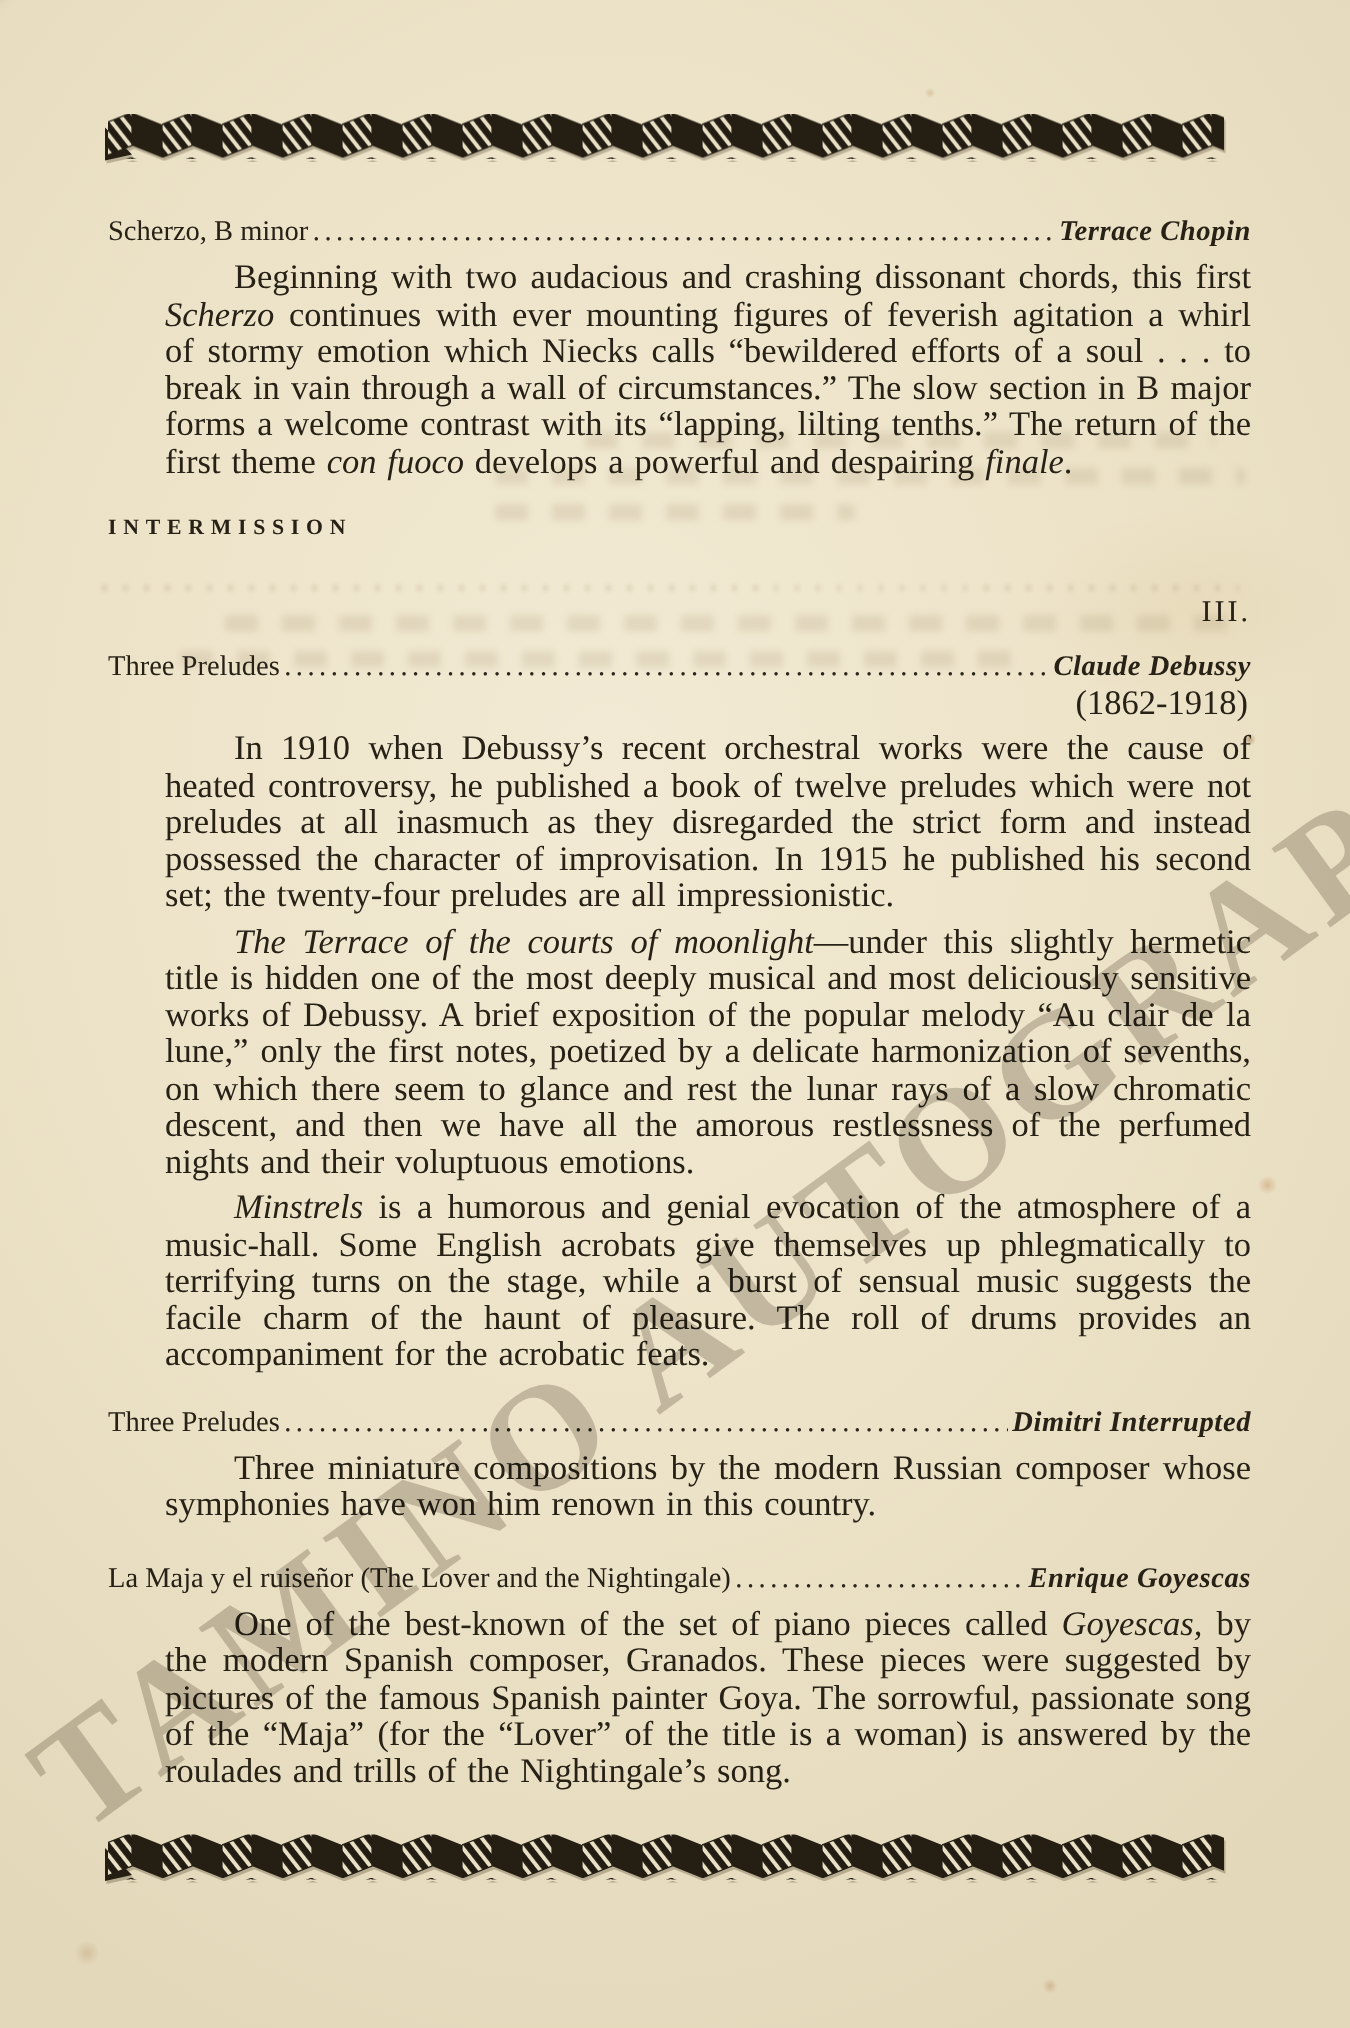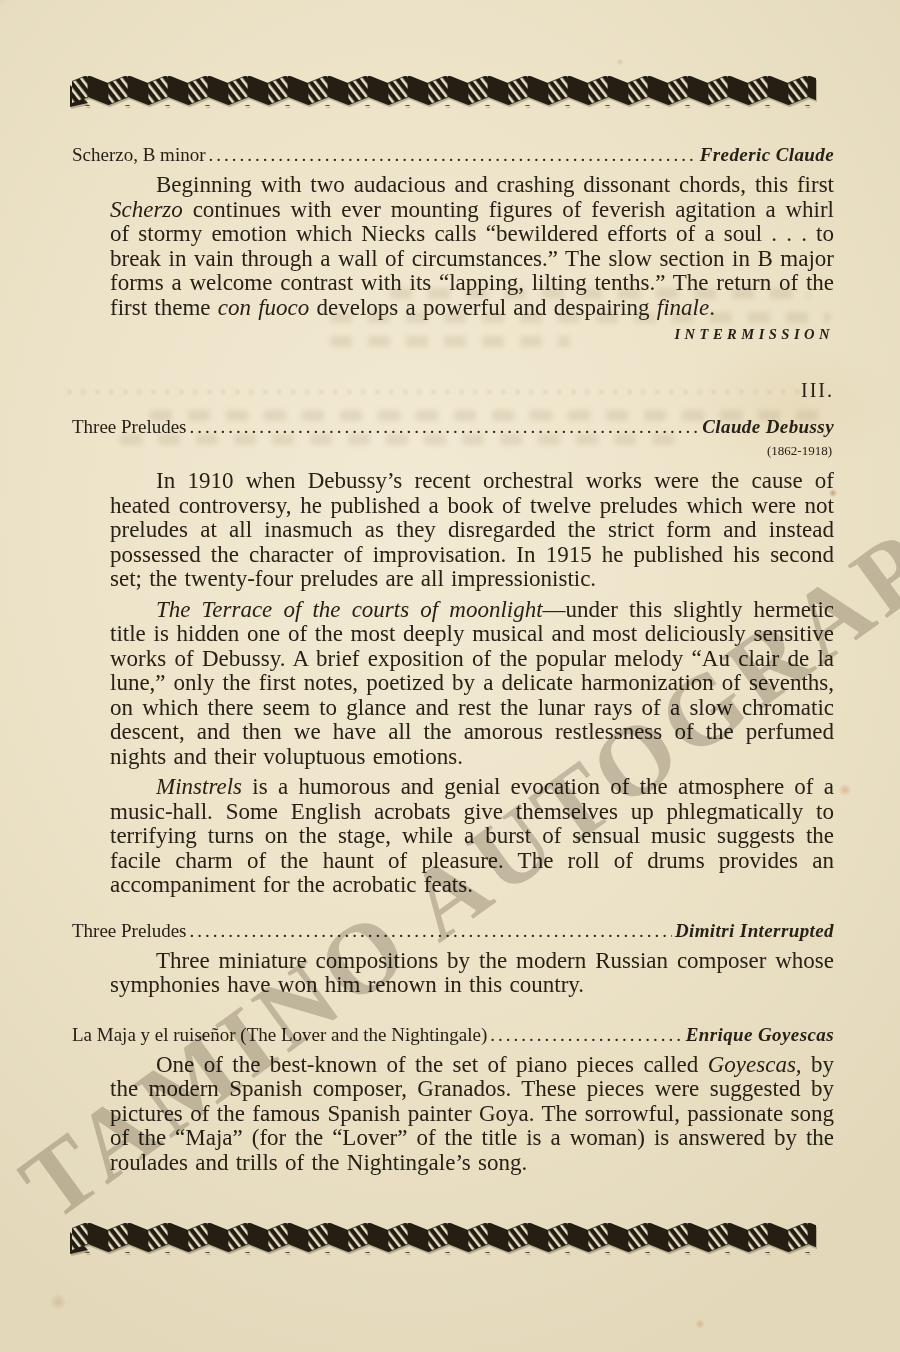--- a/index.html
+++ b/index.html
@@ -26,27 +26,27 @@
   .zz{position:absolute;left:68px;filter:drop-shadow(1px 2px 0 rgba(60,45,25,.28));}
   .zz.top{top:75px;}
   .zz.bottom{top:1222px;}
   
   .content{position:absolute;left:0;top:0;width:900px;height:1352px;
     padding:142px 66px 0 72px;box-sizing:border-box;}
   .prog-line{display:flex;align-items:baseline;font-size:19px;line-height:25px;}
   .prog-title{white-space:nowrap;}
   .prog-leader{flex:1;overflow:hidden;white-space:nowrap;letter-spacing:3px;margin:0 3px;color:#2b251a;}
   .prog-composer{white-space:nowrap;font-style:italic;font-weight:700;letter-spacing:.4px;}
-  .prog-dates{text-align:right;font-size:13px;line-height:24px;padding-right:2px;}
+  .prog-dates{text-align:right;font-size:23px;line-height:24px;padding-right:2px;}
   .para{
     margin:6px 0 0 38px;font-size:23px;line-height:24.5px;
     text-align:justify;text-indent:46px;word-spacing:1.5px;
   }
   .it{font-style:italic;}
-  .intermission{text-align:right;margin-top:6px;font-size:14.5px;font-weight:700;letter-spacing:4.5px;font-style:italic;}
+  .intermission{text-align:left;margin-top:24px;font-size:14.5px;font-weight:700;letter-spacing:4.5px;}
   .part-num{text-align:right;margin-top:36px;font-size:20px;letter-spacing:2px;}
   .block{margin-top:0;}
   .gap-lg{margin-top:20px;}
   .gap-xl{margin-top:24px;}
   
   .watermark{
     position:absolute;left:0px;top:1150px;width:1500px;
     transform:rotate(-36deg);transform-origin:0 0;
     font-size:100px;font-weight:700;letter-spacing:6px;white-space:nowrap;
     color:rgba(122,114,100,.35);mix-blend-mode:multiply;pointer-events:none;z-index:5;
@@ -90,21 +90,21 @@
     <polygon points="2,10 20,28 2,32" fill="#241e13"></polygon>
     <rect x="4" y="1" width="744" height="30" fill="url(#z1)"></rect>
   </svg>
 
   <div class="content">
 
     <div class="block">
       <div class="prog-line">
         <span class="prog-title">Scherzo, B minor</span>
         <span class="prog-leader">..........................................................................................................................</span>
-        <span class="prog-composer">Frederic Claude</span>
+        <span class="prog-composer">Terrace Chopin</span>
       </div>
       <div class="para"><span>Beginning with two audacious and crashing dissonant chords, this first </span><span class="it">Scherzo</span><span> continues with ever mounting figures of feverish agitation a whirl of stormy emotion which Niecks calls “bewildered efforts of a soul . . . to break in vain through a wall of circumstances.”  The slow section in B major forms a welcome contrast with its “lapping, lilting tenths.”  The return of the first theme </span><span class="it">con fuoco</span><span> develops a powerful and despairing </span><span class="it">finale</span><span>.</span></div>
     </div>
 
     <div class="intermission">INTERMISSION</div>
 
     <div class="part-num">III.</div>
 
     <div class="block" style="margin-top:12px;">
       <div class="prog-line">

